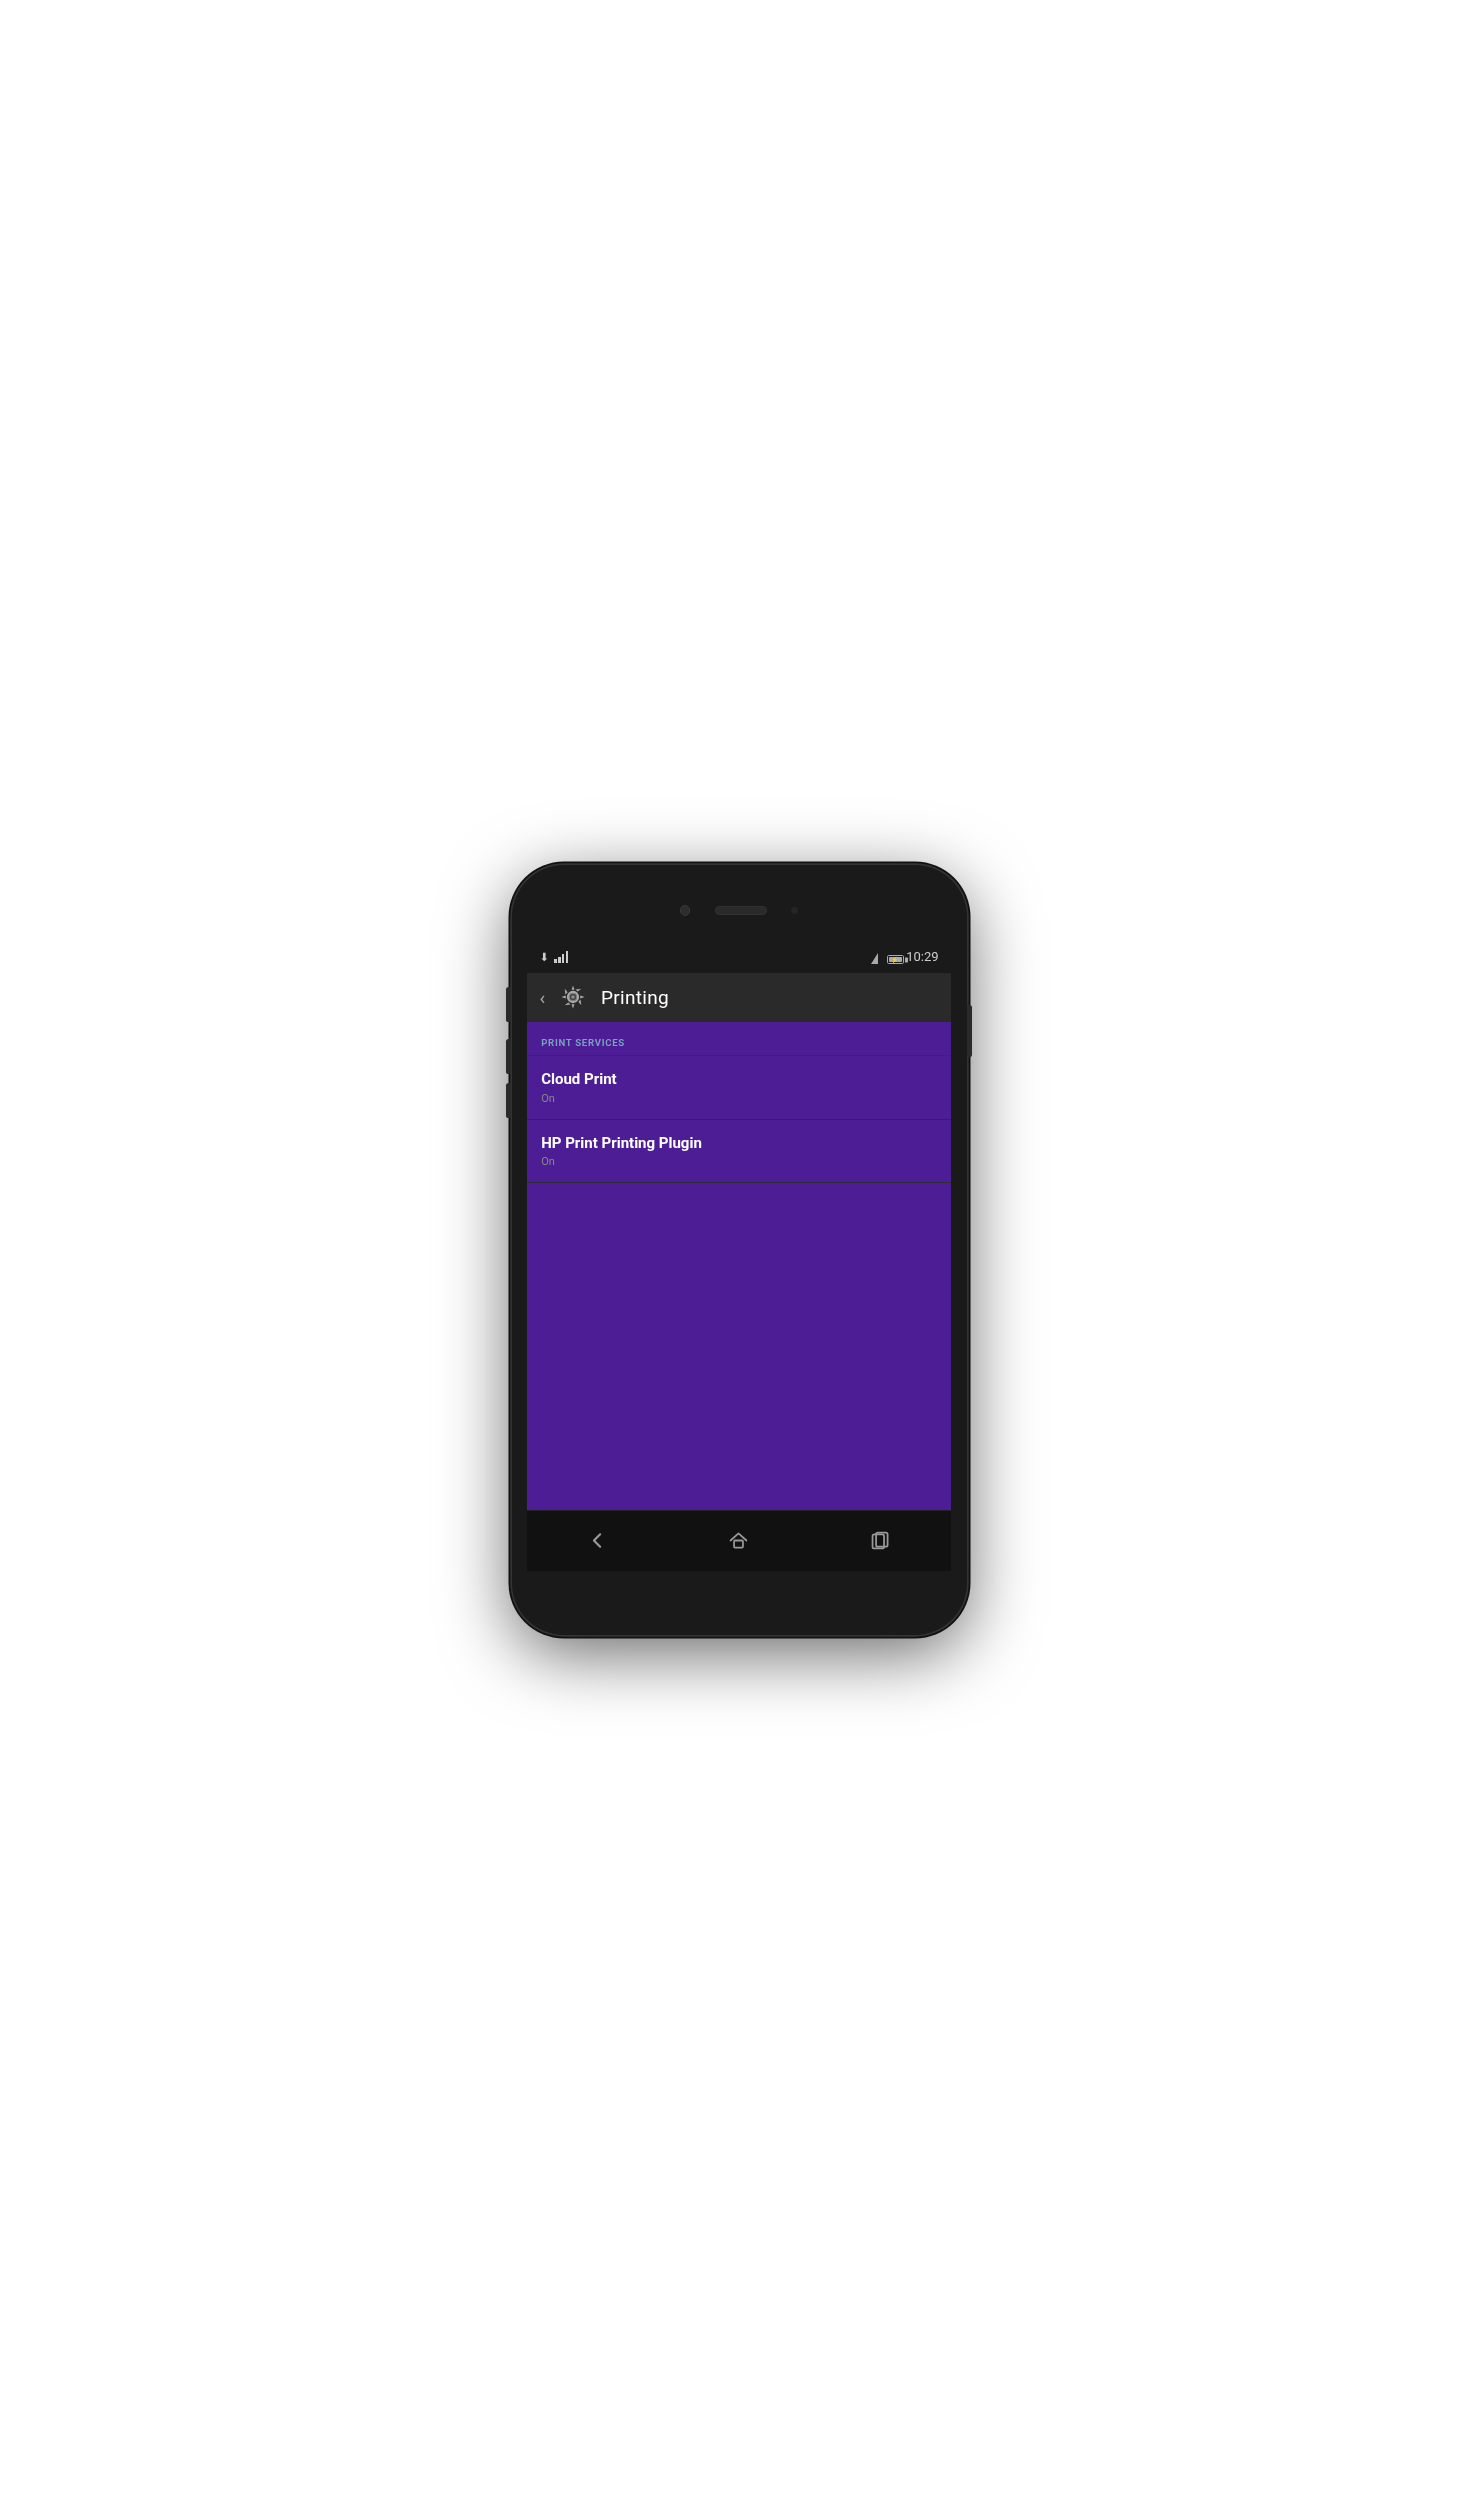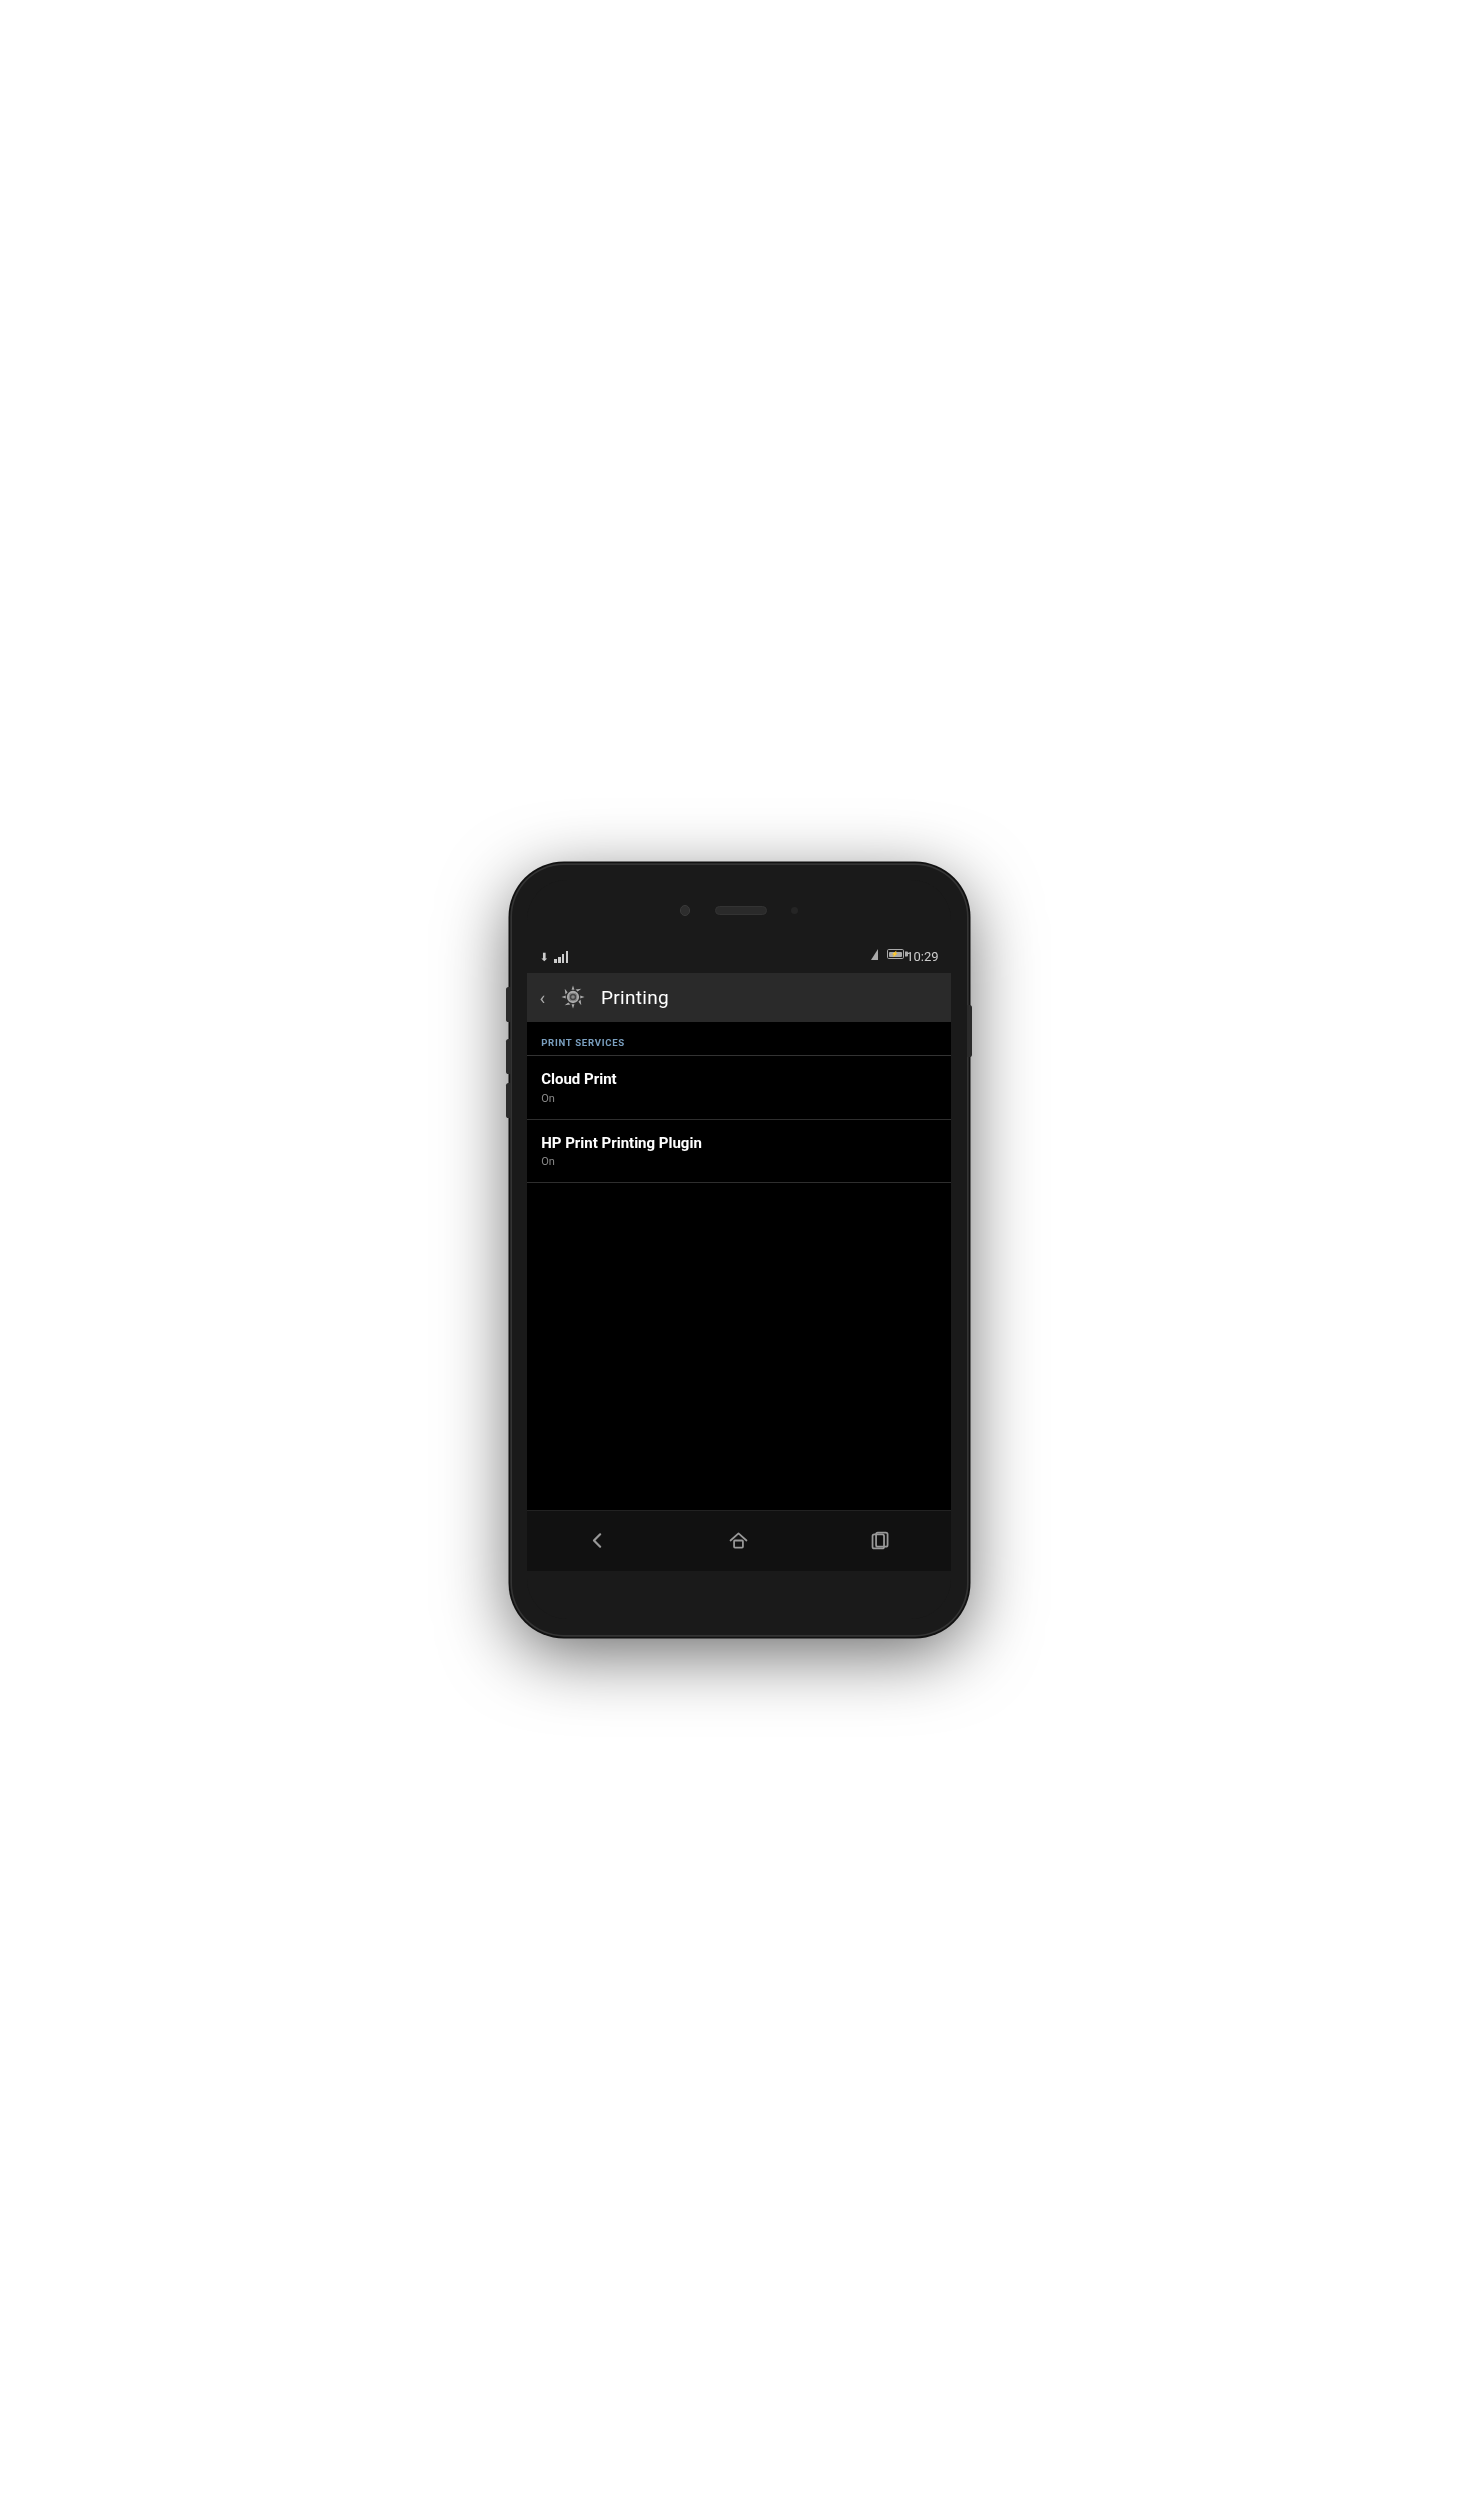--- a/index.html
+++ b/index.html
@@ -120,21 +120,21 @@
       gap: 5.2px;
     }
 
     .status-icon {
       color: #cccccc;
       font-size: 11.4px;
     }
 
     .status-right {
       display: flex;
-      align-items: flex-start;
+      align-items: flex-end;
       gap: 2px;
       color: #cccccc;
       font-size: 11.4px;
     }
 
     .signal-icon {
       width: 14px;
       height: 11.4px;
       position: relative;
       display: inline-block;
@@ -234,21 +234,21 @@
     .app-title {
       color: #ffffff;
       font-size: 19px;
       font-weight: 400;
       letter-spacing: 0.3px;
     }
 
     
     .content {
       flex: 1;
-      background: #000000;
+      background: #4c1d95;
       overflow-y: auto;
     }
 
     
     .section-header {
       padding: 15.7px 14px 7px 14px;
       color: #7a9fbf;
       font-size: 9.6px;
       font-weight: 700;
       letter-spacing: 0.7px;

